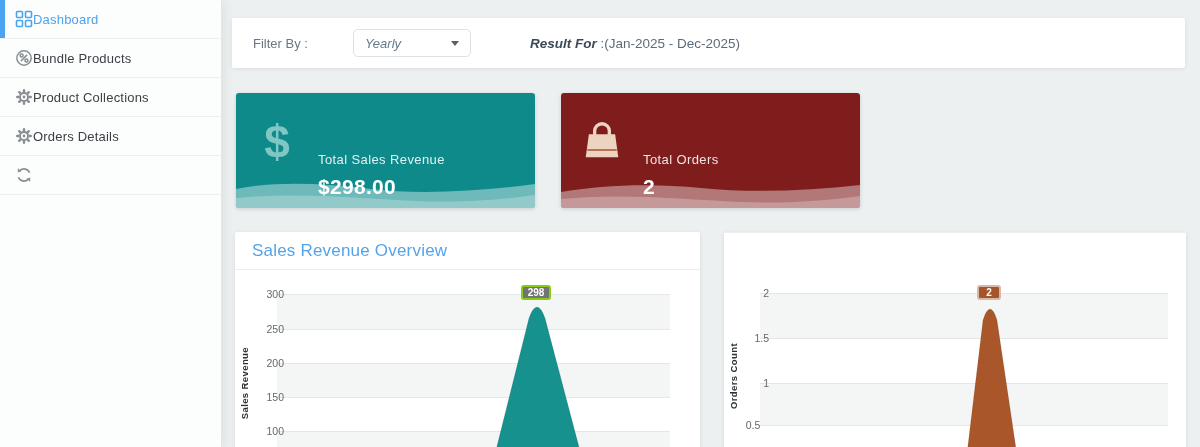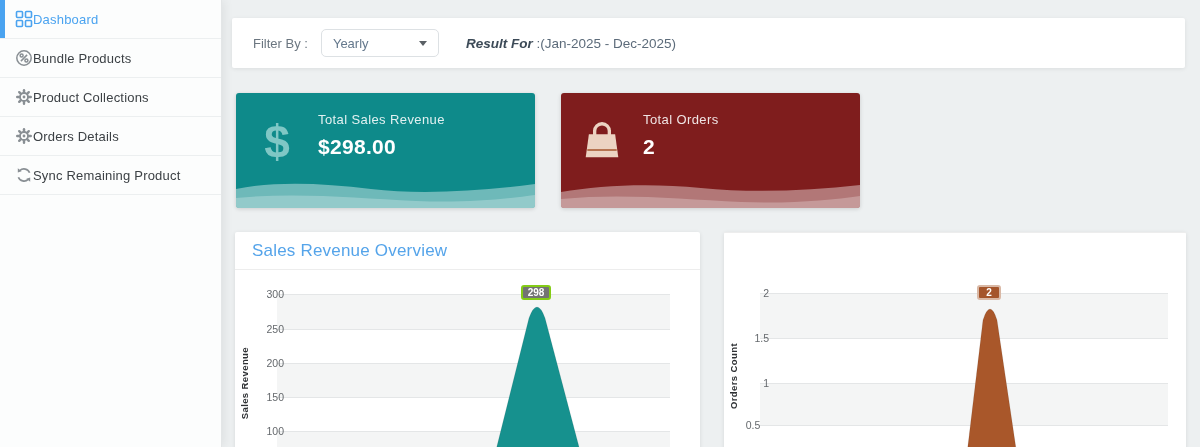--- a/index.html
+++ b/index.html
@@ -16,41 +16,41 @@
                font-size:13px; color:#3c4145; cursor:pointer; }
   .side-item .lbl { letter-spacing:.2px; }
   .side-item.active { color:#4aa3f0; }
   .active-bar { position:absolute; left:0; top:0; width:5px; height:100%; background:#4aa3f0; }
   .side-icon { width:18px; height:18px; flex:0 0 18px; display:block; }
   .chev { margin-left:auto; margin-right:14px; }
 
   
   .filter-bar { position:absolute; left:232px; top:18px; width:953px; height:50px;
                 background:#ffffff; border-radius:2px; box-shadow:0 1px 4px rgba(0,0,0,0.08);
-                display:flex; align-items:center; padding-left:21px; z-index:2; }
+                display:flex; align-items:center; padding-left:21px; z-index:2;gap:32px; }
   .filter-label { font-size:13px; color:#6b7680; margin-right:13px; }
   .dropdown { width:118px; height:28px; border:1px solid #dde1e4; border-radius:5px;
               background:#fff; display:flex; align-items:center; justify-content:space-between;
               padding:0 11px; cursor:pointer; }
-  .dropdown-value { font-size:13px; color:#64788c; }
+  .dropdown-value { font-size:13px; color:#64788c;font-style:italic; }
   .caret { width:0; height:0; border-left:4.5px solid transparent; border-right:4.5px solid transparent;
            border-top:5px solid #5a6065; }
   .result-wrap { margin-left:27px; font-size:13.5px; }
   .result-label { font-weight:bold; font-style:italic; color:#3c4a57; }
   .result-value { color:#5c6b7a; }
 
   
   .stat-card { position:absolute; top:93px; width:299px; height:115px; border-radius:3px;
                box-shadow:0 1px 4px rgba(0,0,0,0.15); overflow:hidden; color:#fff; }
   .stat-sales { left:236px; background:#0e8a8a; }
   .stat-orders { left:561px; background:#7f1d1d; }
   .stat-inner { position:relative; display:flex; align-items:flex-start; height:100%; z-index:2; }
   .stat-icon-wrap { width:82px; display:flex; justify-content:center; padding-top:26px; }
   .dollar-glyph { font-size:46px; font-weight:bold; color:#7fc7c5; line-height:1; }
-  .stat-text { padding-top:19px; }
+  .stat-text { padding-top:19px;margin-top:40px; }
   .stat-title { font-size:13px; color:rgba(255,255,255,0.88); letter-spacing:.4px; margin-bottom:8px; }
   .stat-value { font-size:21px; font-weight:bold; letter-spacing:.3px; }
   .wave { position:absolute; left:0; bottom:0; width:100%; height:115px; z-index:1; }
 
   
   .chart-card { position:absolute; top:232px; height:230px; background:#fff; border-radius:2px;
                 box-shadow:0 1px 4px rgba(0,0,0,0.10); }
   .chart-left  { left:235px; width:465px; }
   .chart-right { left:724px; width:462px; }
   .chart-title { font-size:17px; color:#55a4ea; padding:9px 0 8px 17px; letter-spacing:.2px; }
@@ -142,21 +142,20 @@
 
     <div class="side-item">
       <svg class="side-icon" viewBox="0 0 18 18">
         <g stroke="#898f94" fill="none" stroke-width="1.7">
           <path d="M14.6,6.8 A6,6 0 0 0 4.8,4.6"></path>
           <path d="M3.4,11.2 A6,6 0 0 0 13.2,13.4"></path>
         </g>
         <polygon points="2.8,2.2 2.8,6.4 6.6,5.2" fill="#898f94"></polygon>
         <polygon points="15.2,15.8 15.2,11.6 11.4,12.8" fill="#898f94"></polygon>
       </svg>
-      <span class="lbl">Sync Remaining Product</span>
     </div>
   </nav>
 
   <div class="filter-bar">
     <span class="filter-label">Filter By :</span>
     <div class="dropdown">
       <span class="dropdown-value">Yearly</span>
       <span class="caret"></span>
     </div>
     <div class="result-wrap">

